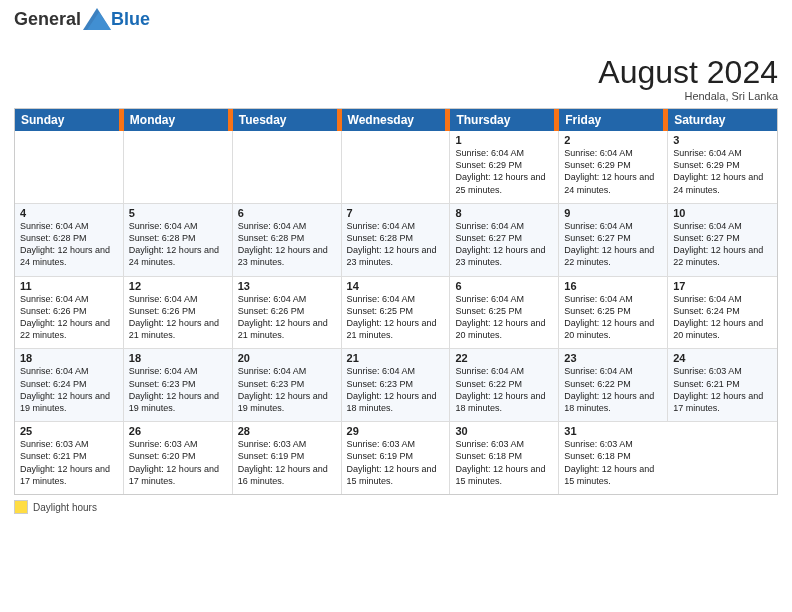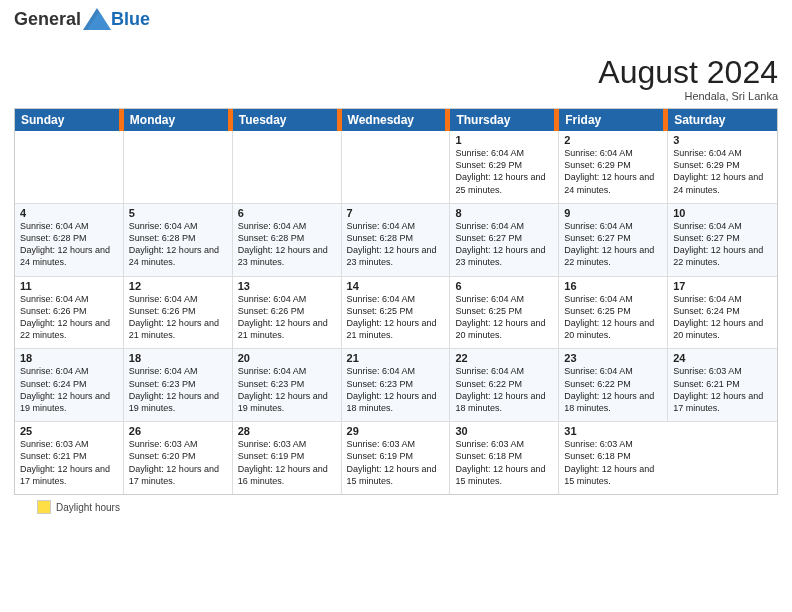--- a/index.html
+++ b/index.html
@@ -113,21 +113,20 @@
       font-size: 9px;
       line-height: 1.35;
       color: #222;
     }
     .legend {
       display: flex;
       align-items: center;
       margin-top: 5px;
       font-size: 10px;
       color: #444;
-      margin-left: 23px;
     }
     .legend-box {
       width: 14px;
       height: 14px;
       background: #ffdd44;
       border: 1px solid #ccc;
       margin-right: 5px;
     }
   </style>
 </head>

